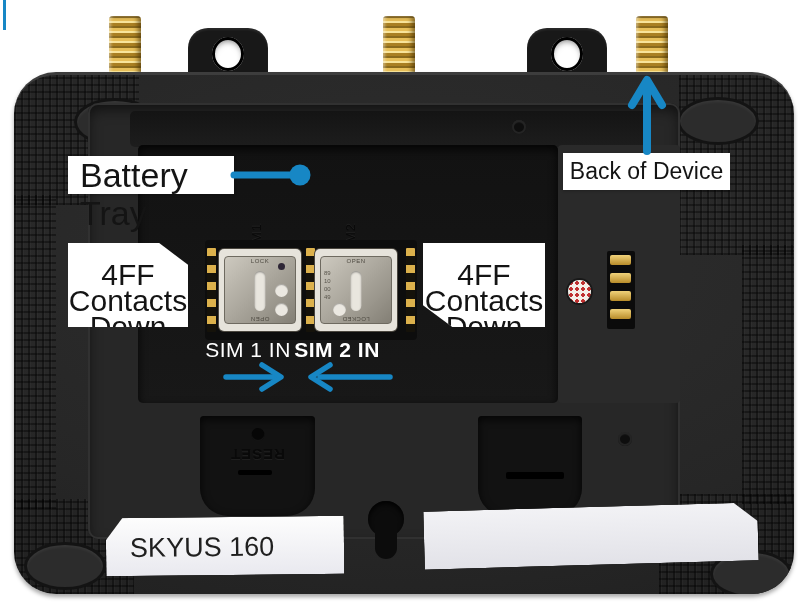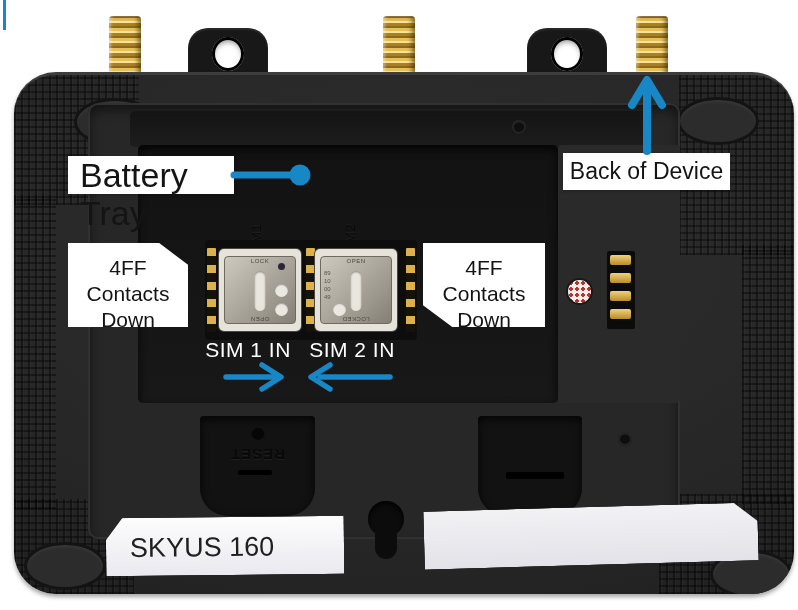--- a/index.html
+++ b/index.html
@@ -101,25 +101,25 @@
   .sticker-blank{
     left:410px;top:432px;width:334px;transform:rotate(-1.6deg);
     background:linear-gradient(180deg,#f2f2f5,#e2e2e8);
     clip-path:polygon(0 0,93% 0,100% 32%,100% 100%,0 100%);
   }
 
   
   .label{position:absolute;background:#fff;color:#141414;box-shadow:0 1px 3px rgba(0,0,0,.25);}
   .label-battery{left:68px;top:156px;width:166px;height:38px;font-size:34px;line-height:38px;padding-left:12px;box-sizing:border-box;}
   .label-back{left:563px;top:153px;width:167px;height:37px;font-size:23px;line-height:37px;text-align:center;}
-  .label-4ff{width:120px;height:84px;text-align:center;font-size:21px;line-height:26px;padding-top:12px;box-sizing:border-box;}
+  .label-4ff{width:120px;height:84px;text-align:center;font-size:30px;line-height:26px;padding-top:19px;box-sizing:border-box;}
   .label-4ff-left{left:68px;top:243px;clip-path:polygon(0 0,76% 0,100% 26%,100% 100%,0 100%);}
   .label-4ff-right{left:423px;top:243px;width:122px;clip-path:polygon(0 0,100% 0,100% 100%,24% 100%,0 74%);}
   .sim-in{position:absolute;top:338px;width:116px;text-align:center;font-size:21px;color:#fff;letter-spacing:.5px;}
-  .sim-in-1{left:190px;} .sim-in-2{left:294px;}
+  .sim-in-1{left:190px;} .sim-in-2{left:279px;font-weight:bold;}
 
   .overlay-svg{position:absolute;left:0;top:0;width:798px;height:610px;pointer-events:none;}
   .blue-stroke{stroke:var(--accent);fill:none;stroke-linecap:round;stroke-linejoin:round;}
   .blue-fill{fill:var(--accent);}
 </style>
 </head>
 <body>
 
 <div id="stage">
 

